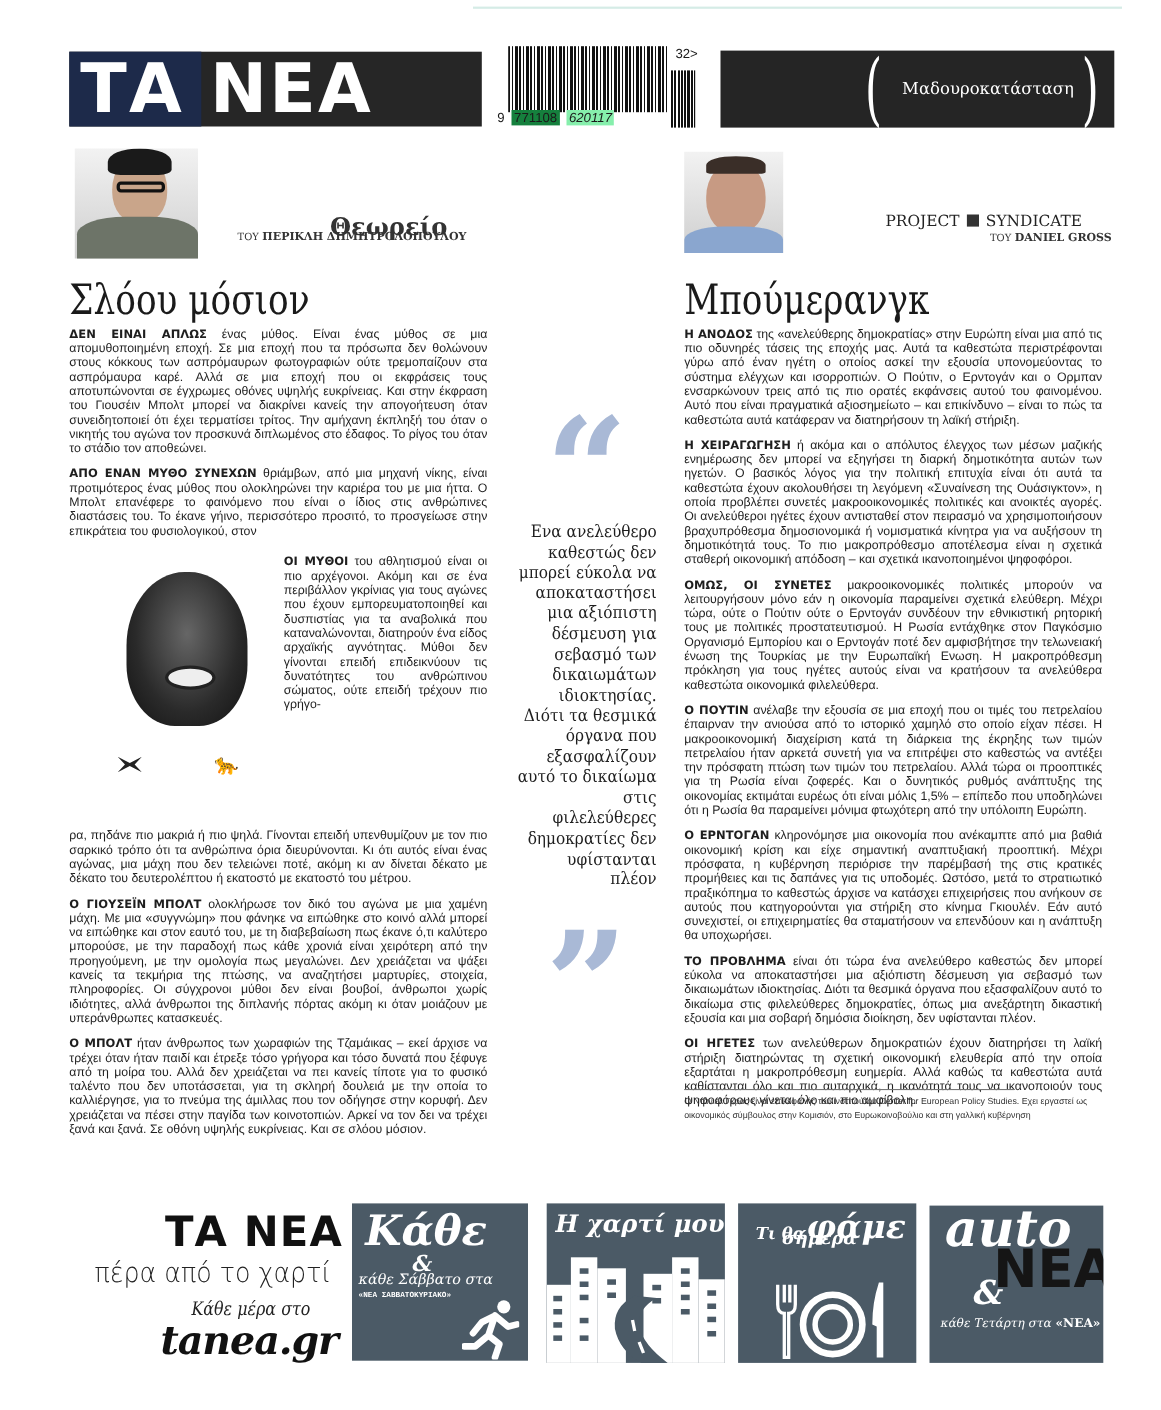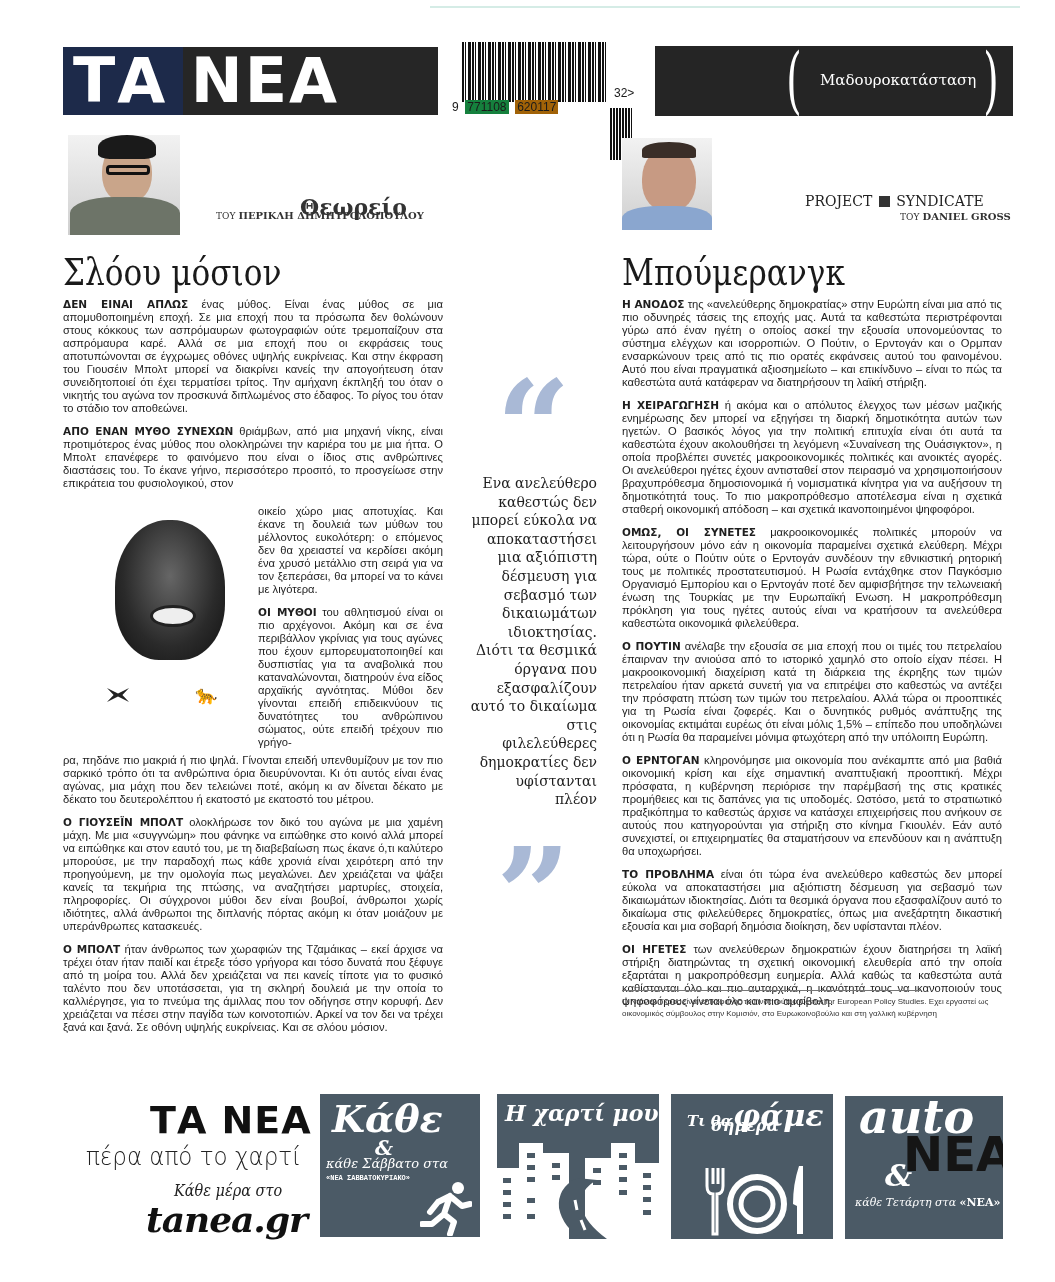--- a/index.html
+++ b/index.html
@@ -5,21 +5,21 @@
   html,body{margin:0;padding:0;background:#fff;}
   body{width:1055px;height:1282px;position:relative;overflow:hidden;font-family:"Liberation Sans",sans-serif;color:#1a1a1a;}
   .abs{position:absolute;}
   .topline{left:430px;top:6px;width:590px;height:2px;background:#d5ece6;}
   .masthead{left:63px;top:47px;width:375px;height:68px;background:#262626;}
   .masthead .blue{position:absolute;left:0;top:0;width:120px;height:68px;background:#1d2a4a;}
   .masthead .logo{position:absolute;left:10px;top:-4px;font-family:"DejaVu Sans",sans-serif;font-weight:bold;font-size:62px;color:#fff;letter-spacing:2px;line-height:76px;}
   .barcode{left:452px;top:42px;width:160px;height:74px;}
   .barcode .bars{position:absolute;left:10px;top:0;width:145px;height:60px;background:repeating-linear-gradient(90deg,#111 0 2px,#fff 2px 3px,#111 3px 4px,#fff 4px 6px,#111 6px 9px,#fff 9px 10px);}
   .barcode .nums{position:absolute;left:0;top:58px;font-size:12px;font-family:"Liberation Sans",sans-serif;}
-  .addon{left:610px;top:42px;width:24px;height:74px;margin-top:44px;}
+  .addon{left:610px;top:42px;width:24px;height:74px;}
   .addon .bars{position:absolute;left:0;top:22px;width:22px;height:52px;background:repeating-linear-gradient(90deg,#111 0 2px,#fff 2px 3px,#111 3px 5px,#fff 5px 6px);}
   .addon .num{position:absolute;left:4px;top:0;font-size:12px;}
   .section-bar{left:655px;top:46px;width:358px;height:70px;background:#252525;}
   .section-bar .paren{position:absolute;top:-4px;font-family:"DejaVu Serif",serif;font-size:72px;color:#fff;font-weight:200;line-height:76px;transform:scaleX(.55);}
   .section-bar .title{position:absolute;left:165px;top:25px;font-family:"DejaVu Serif",serif;font-size:15px;color:#fff;}
   .photo{background:linear-gradient(180deg,#f2f2f2,#cfcfcf);overflow:hidden;}
   .photo .head{position:absolute;border-radius:50% 50% 45% 45%;}
   .col-head-name{font-family:"DejaVu Serif",serif;font-weight:bold;margin-top:12px;}
   .headline{font-family:"DejaVu Serif",serif;font-size:38px;font-weight:normal;color:#1a1a1a;transform:scaleX(.82);transform-origin:left top;white-space:nowrap;}
   .body-text{font-family:"Liberation Sans",sans-serif;font-size:11.2px;line-height:13px;text-align:justify;color:#1e1e1e;}
@@ -40,21 +40,21 @@
 <div class="abs masthead">
   <div class="blue"></div>
   <div class="logo">ΤΑ ΝΕΑ</div>
 </div>
 
 <div class="abs barcode">
   <div class="bars"></div>
   <div class="nums">
     <span>9</span>&nbsp;
     <span style="background:#15803d;padding:0 2px;">771108</span>&nbsp;
-    <span style="background:#a16207;padding:0 2px;">620117</span>
+    <span style="background:#86efac;padding:0 2px;font-style:italic;">620117</span>
   </div>
 </div>
 <div class="abs addon">
   <div class="num">32&gt;</div>
   <div class="bars"></div>
 </div>
 
 <div class="abs section-bar">
   <span class="paren" style="left:125px;">(</span>
   <span class="title">Μαδουροκατάσταση</span>
@@ -80,21 +80,20 @@
 </div>
 
 <div class="abs" style="left:95px;top:510px;width:150px;height:190px;">
   <div class="abs" style="left:20px;top:10px;width:110px;height:140px;background:radial-gradient(ellipse at 50% 40%,#666 0%,#2a2a2a 60%,#111 100%);border-radius:48% 48% 40% 40%;"></div>
   <div class="abs" style="left:55px;top:95px;width:40px;height:16px;background:#eee;border-radius:50%;border:3px solid #222;"></div>
   <div class="abs" style="left:12px;top:178px;width:22px;height:14px;background:#222;clip-path:polygon(0 0,50% 40%,100% 0,70% 50%,100% 100%,50% 60%,0 100%,30% 50%);"></div>
   <div class="abs" style="left:100px;top:176px;width:32px;height:18px;font-size:18px;line-height:18px;">🐆</div>
 </div>
 
 <div class="abs body-text" style="left:258px;top:505px;width:185px;">
-  <p><span>οικείο χώρο μιας αποτυχίας. Και έκανε τη δουλειά των μύθων του μέλλοντος ευκολότερη: ο επόμενος δεν θα χρειαστεί να κερδίσει ακόμη ένα χρυσό μετάλλιο στη σειρά για να τον ξεπεράσει, θα μπορεί να το κάνει με λιγότερα.</span></p>
   <p style="margin-bottom:0;"><b>ΟΙ ΜΥΘΟΙ</b><span> του αθλητισμού είναι οι πιο αρχέγονοι. Ακόμη και σε ένα περιβάλλον γκρίνιας για τους αγώνες που έχουν εμπορευματοποιηθεί και δυσπιστίας για τα αναβολικά που καταναλώνονται, διατηρούν ένα είδος αρχαϊκής αγνότητας. Μύθοι δεν γίνονται επειδή επιδεικνύουν τις δυνατότητες του ανθρώπινου σώματος, ούτε επειδή τρέχουν πιο γρήγο-</span></p>
 </div>
 
 <div class="abs body-text" style="left:63px;top:754px;width:380px;">
   <p><span>ρα, πηδάνε πιο μακριά ή πιο ψηλά. Γίνονται επειδή υπενθυμίζουν με τον πιο σαρκικό τρόπο ότι τα ανθρώπινα όρια διευρύνονται. Κι ότι αυτός είναι ένας αγώνας, μια μάχη που δεν τελειώνει ποτέ, ακόμη κι αν δίνεται δέκατο με δέκατο του δευτερολέπτου ή εκατοστό με εκατοστό του μέτρου.</span></p>
   <p><b>Ο ΓΙΟΥΣΕΪΝ ΜΠΟΛΤ</b><span> ολοκλήρωσε τον δικό του αγώνα με μια χαμένη μάχη. Με μια «συγγνώμη» που φάνηκε να ειπώθηκε στο κοινό αλλά μπορεί να ειπώθηκε και στον εαυτό του, με τη διαβεβαίωση πως έκανε ό,τι καλύτερο μπορούσε, με την παραδοχή πως κάθε χρονιά είναι χειρότερη από την προηγούμενη, με την ομολογία πως μεγαλώνει. Δεν χρειάζεται να ψάξει κανείς τα τεκμήρια της πτώσης, να αναζητήσει μαρτυρίες, στοιχεία, πληροφορίες. Οι σύγχρονοι μύθοι δεν είναι βουβοί, άνθρωποι χωρίς ιδιότητες, αλλά άνθρωποι της διπλανής πόρτας ακόμη κι όταν μοιάζουν με υπεράνθρωπες κατασκευές.</span></p>
   <p><b>Ο ΜΠΟΛΤ</b><span> ήταν άνθρωπος των χωραφιών της Τζαμάικας – εκεί άρχισε να τρέχει όταν ήταν παιδί και έτρεξε τόσο γρήγορα και τόσο δυνατά που ξέφυγε από τη μοίρα του. Αλλά δεν χρειάζεται να πει κανείς τίποτε για το φυσικό ταλέντο που δεν υποτάσσεται, για τη σκληρή δουλειά με την οποία το καλλιέργησε, για το πνεύμα της άμιλλας που τον οδήγησε στην κορυφή. Δεν χρειάζεται να πέσει στην παγίδα των κοινοτοπιών. Αρκεί να τον δει να τρέχει ξανά και ξανά. Σε οθόνη υψηλής ευκρίνειας. Και σε σλόου μόσιον.</span></p>
 </div>
 
 <div class="abs quote-mark" style="left:496px;top:378px;">“</div>

